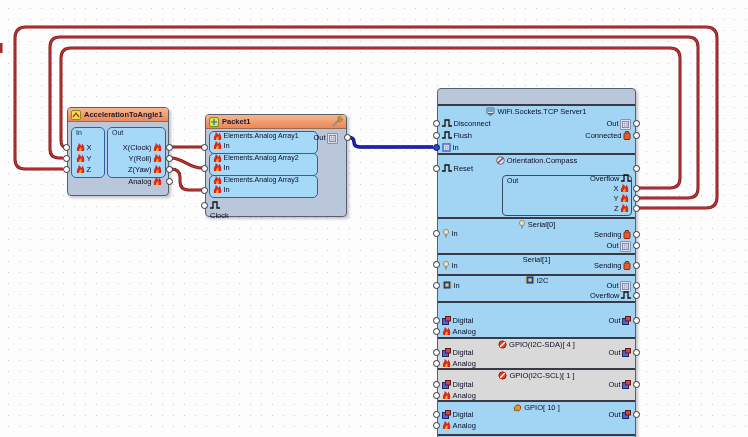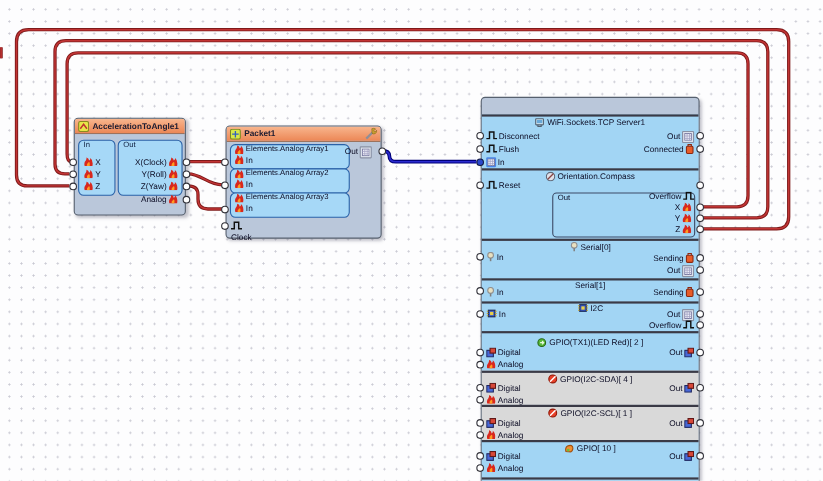--- a/index.html
+++ b/index.html
@@ -426,27 +426,20 @@
       </span>
     </div>
     <div class="prow" style="right:4px;top:202px;">
       <span>Overflow</span>
       <svg class="ic" width="10" height="8" viewBox="0 0 10 8">
           <path d="M0 7 H3 V1 H7 V7 H10" fill="none" stroke="#101010" stroke-width="1.3"></path>
         </svg>
     </div>
 
     <div class="esec" style="top:212px;height:36px;"></div>
-    <div class="ctitle" style="top:217px;">
-      <svg class="ic" width="9" height="9" viewBox="0 0 9 9">
-          <circle cx="4.5" cy="4.5" r="3.5" fill="#58b838" stroke="#286818"></circle>
-          <path d="M3 4.5 L6 4.5 M4.8 3 L6.3 4.5 L4.8 6" stroke="#e8f8e0" stroke-width="1" fill="none"></path>
-        </svg>
-      <span>GPIO(TX1)(LED Red)[ 2 ]</span>
-    </div>
     <div class="prow" style="left:4px;top:227px;">
       <svg class="ic" width="9" height="9" viewBox="0 0 9 9">
           <rect x="0.5" y="2.5" width="6" height="6" fill="#4868d8" stroke="#202860"></rect>
           <rect x="3.5" y="0.5" width="5" height="4.5" fill="#d84838" stroke="#601818"></rect>
         </svg>
       <span>Digital</span>
     </div>
     <div class="prow" style="left:4px;top:238px;">
       <svg class="ic" width="9" height="8" viewBox="0 0 9 8">
           <path d="M1 8 Q0 5 2 3 Q3 1 2.5 0 Q5 1 5 3 Q6.5 2 6 0.5 Q9 3 8 8 Z" fill="#d8281e"></path>

